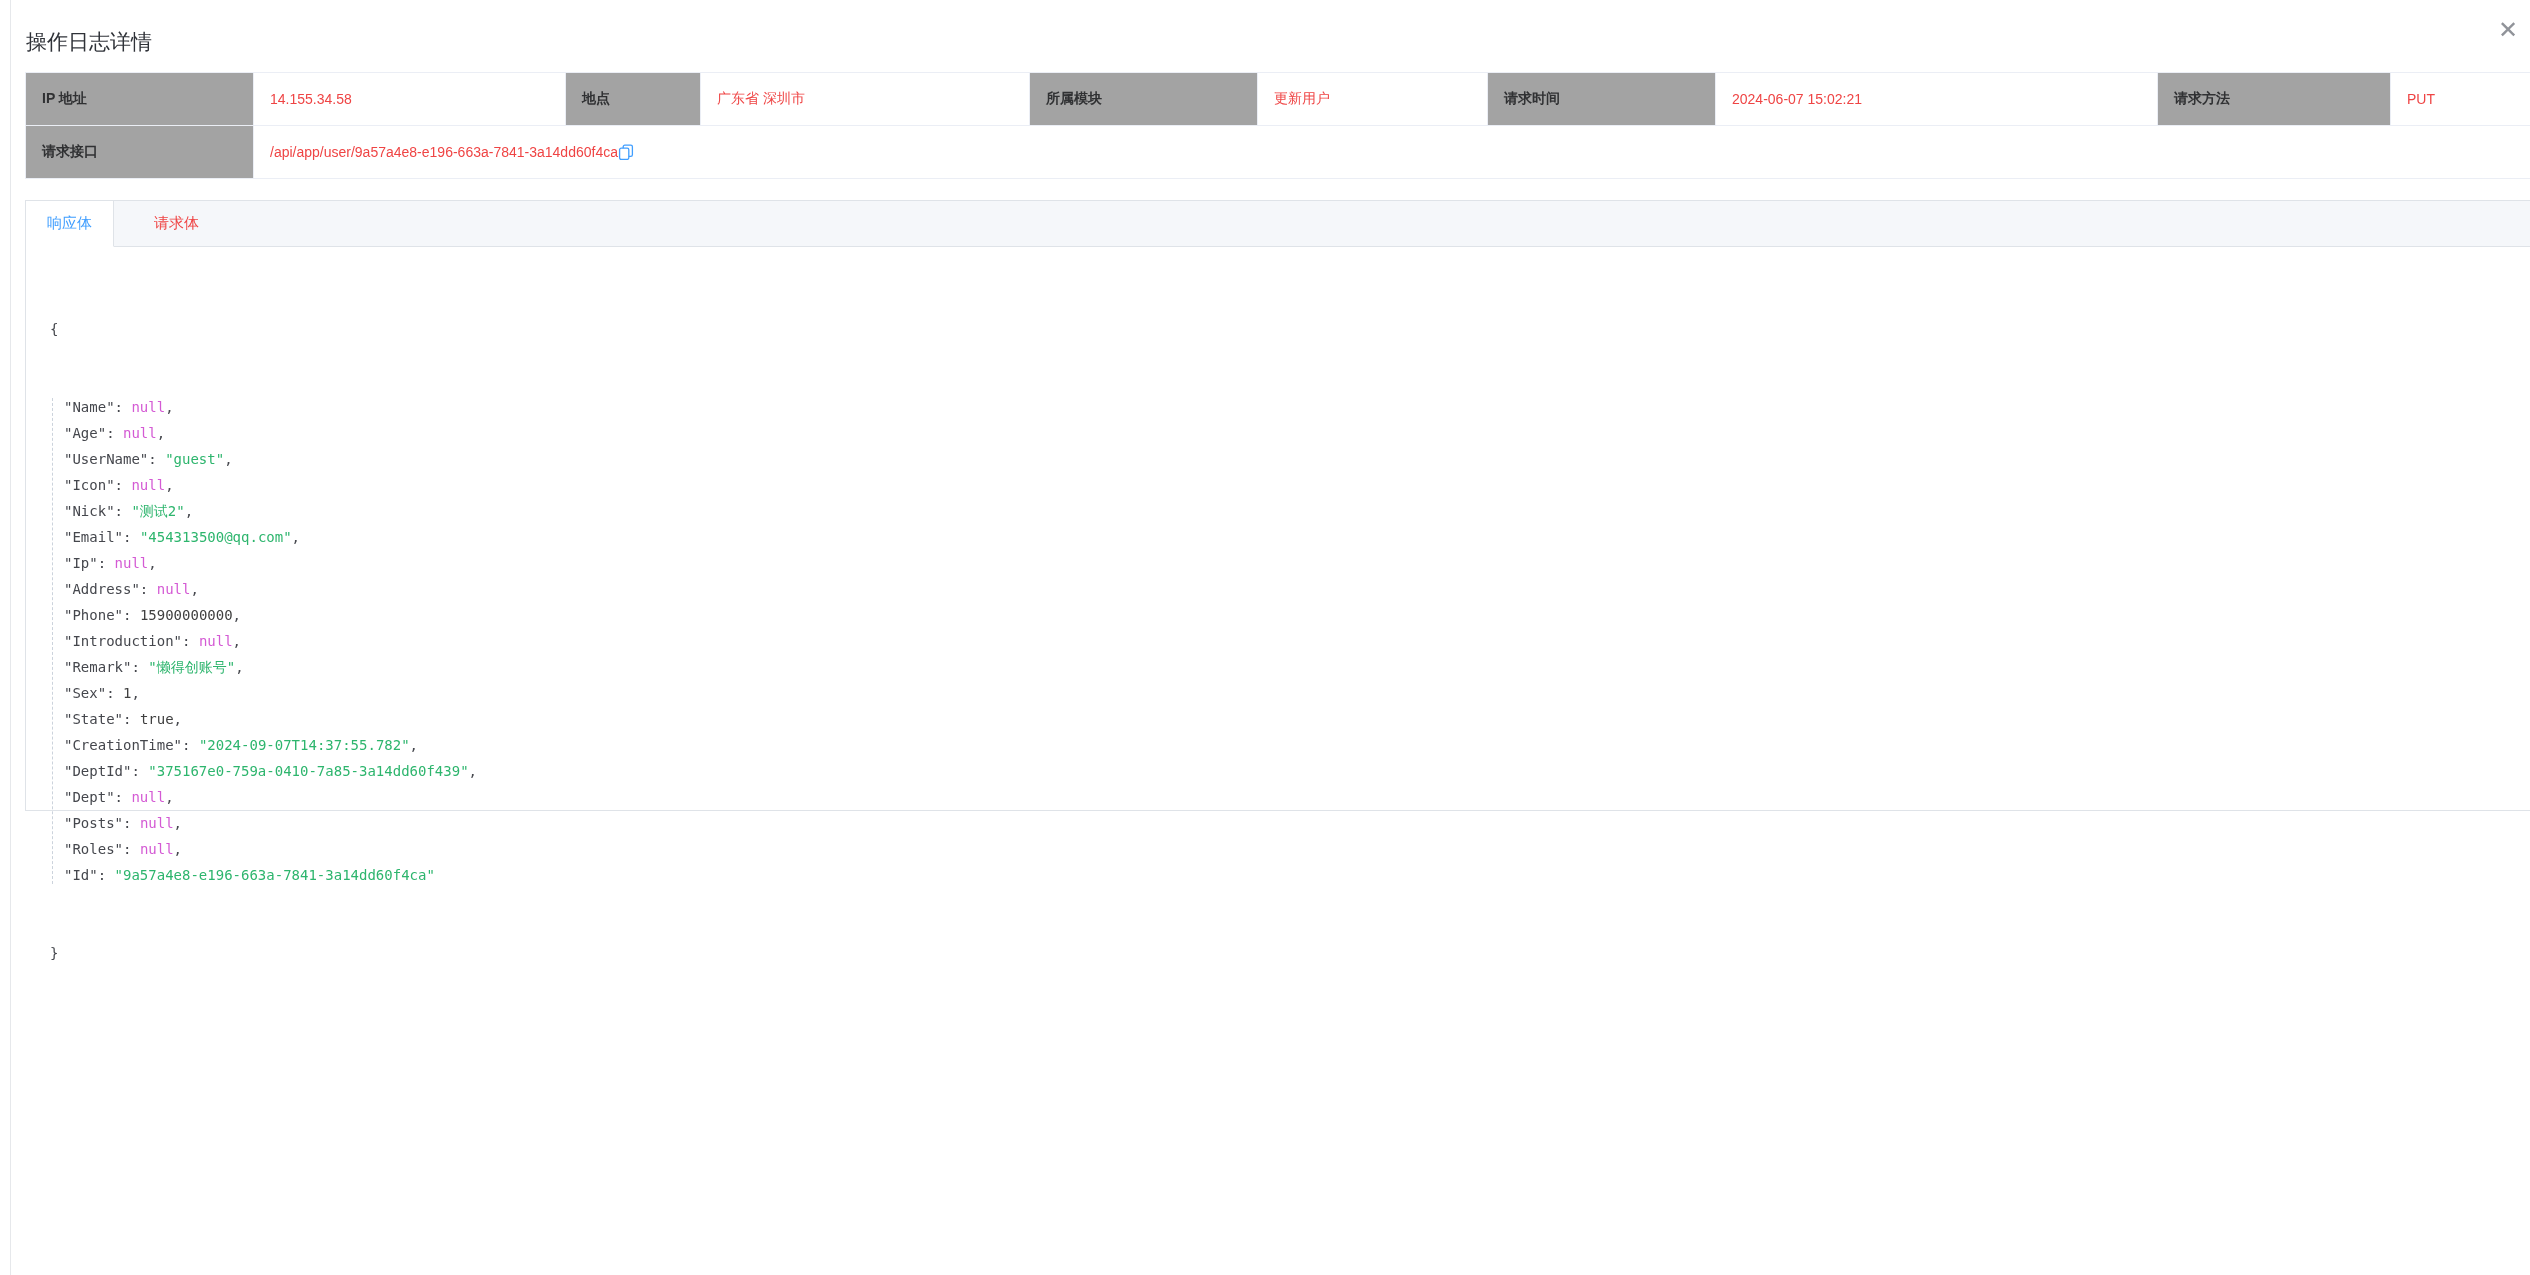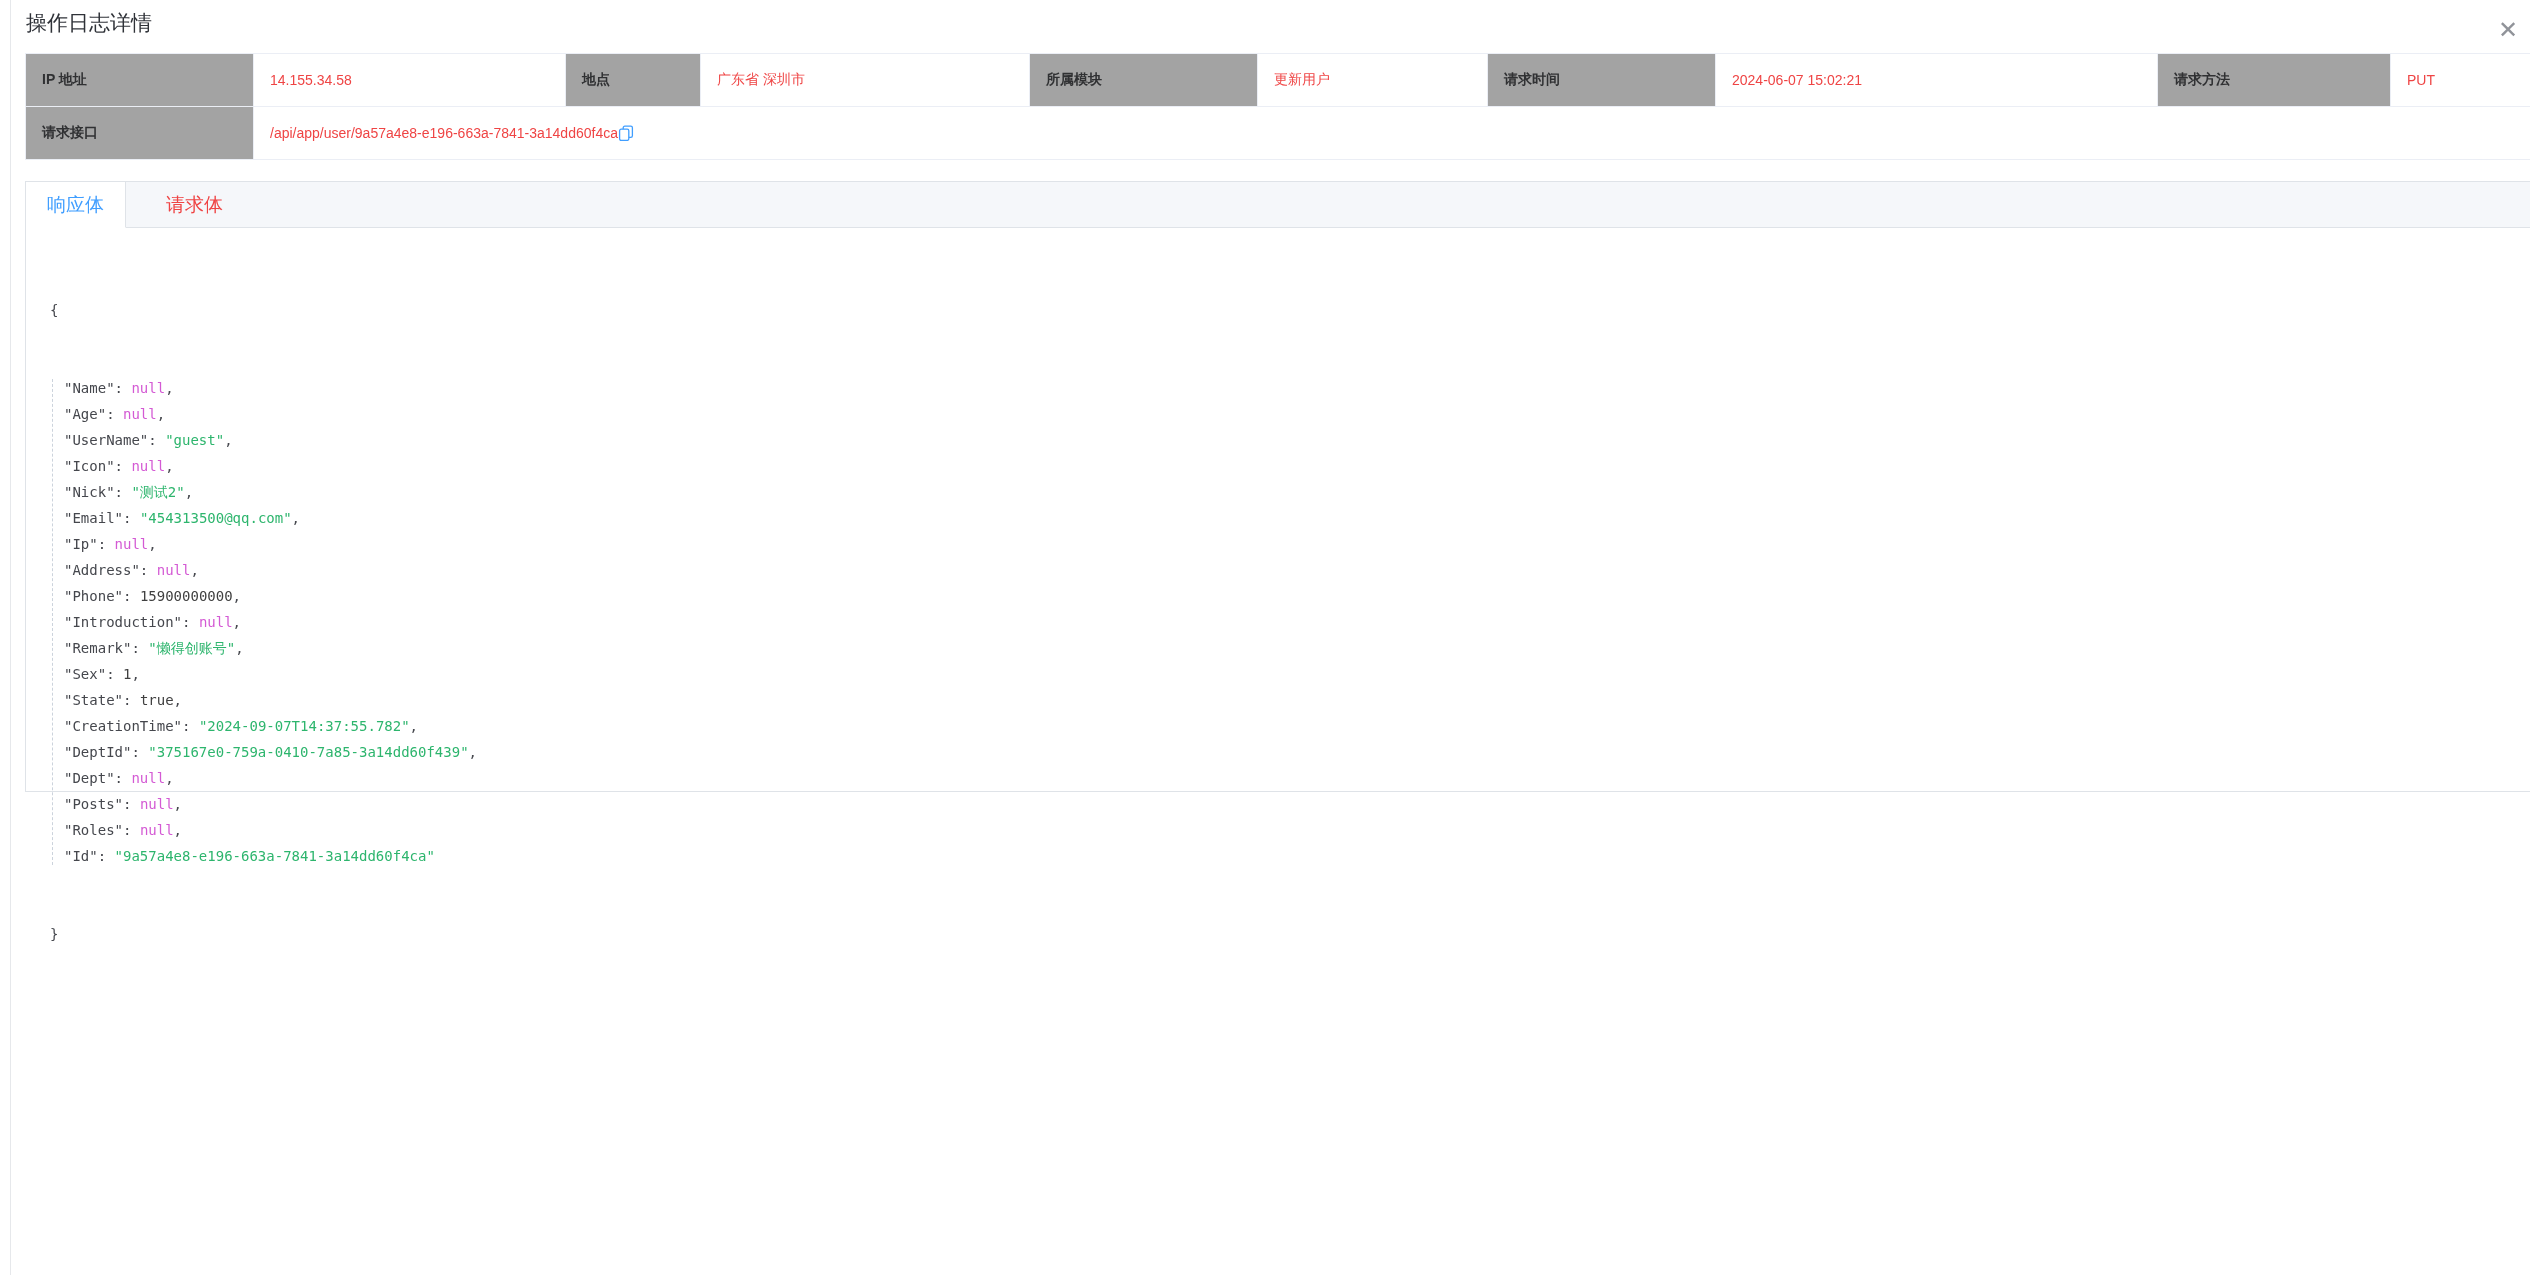--- a/index.html
+++ b/index.html
@@ -6,40 +6,40 @@
   html,body { margin:0; padding:0; }
   body {
     width:2530px; height:1275px; position:relative;
     background:#fff;
     font-family:"Liberation Sans","DejaVu Sans",sans-serif;
     color:#303133; overflow:hidden;
   }
   
   .drawer-edge { position:absolute; left:10px; top:0; bottom:0; width:1px; background:#e6e8eb; }
 
-  .dlg-header { position:relative; padding:9px 0 0 26px; }
+  .dlg-header { position:relative; padding:28px 0 0 26px; }
   .dlg-title { font-size:21px; color:#2f3238; line-height:28px; }
   .close-btn {
     position:absolute; top:16px; right:8px; width:28px; height:28px;
     display:flex; align-items:center; justify-content:center;
     color:#909399; font-size:24px; line-height:1; cursor:pointer; font-weight:300;
   }
 
   
   table.desc { border-collapse:collapse; table-layout:fixed; width:2505px; margin:16px 0 0 25px; font-size:14px; }
   table.desc td { border:1px solid #ebeef5; height:53px; padding:0 16px; vertical-align:middle; }
   table.desc td:last-child { border-right:none; }
   td.cell-label { background:#a3a3a3; font-weight:700; color:#303133; }
   td.cell-value { background:#fff; color:#ef4444; }
   .api-wrap { display:flex; align-items:center; gap:0; }
   .copy-btn { display:inline-flex; align-items:center; cursor:pointer; }
 
   
   .tabs-box { width:2505px; margin:21px 0 0 25px; border:1px solid #dfe3e8; border-right:none; height:611px; background:#fff; }
-  .tab-bar { height:46px; background:#f5f7fa; border-bottom:1px solid #dfe3e8; display:flex; align-items:stretch; font-size:19px; }
+  .tab-bar { height:46px; background:#f5f7fa; border-bottom:1px solid #dfe3e8; display:flex; align-items:stretch; font-size:15px; }
   .tab { display:flex; align-items:center; padding:0 21px; color:#ef4444; cursor:pointer; }
   .tab.active { background:#fff; color:#409eff; border-right:1px solid #dfe3e8; margin-bottom:-1px; border-bottom:1px solid #fff; }
   .tab:not(.active) { padding-left:40px; }
 
   .tab-content { padding:17px 20px 0 24px; }
 
   
   .json-viewer {
     font-family:"DejaVu Sans Mono","Liberation Mono",monospace;
     font-size:14px; line-height:26px; color:#45474d; white-space:pre;

